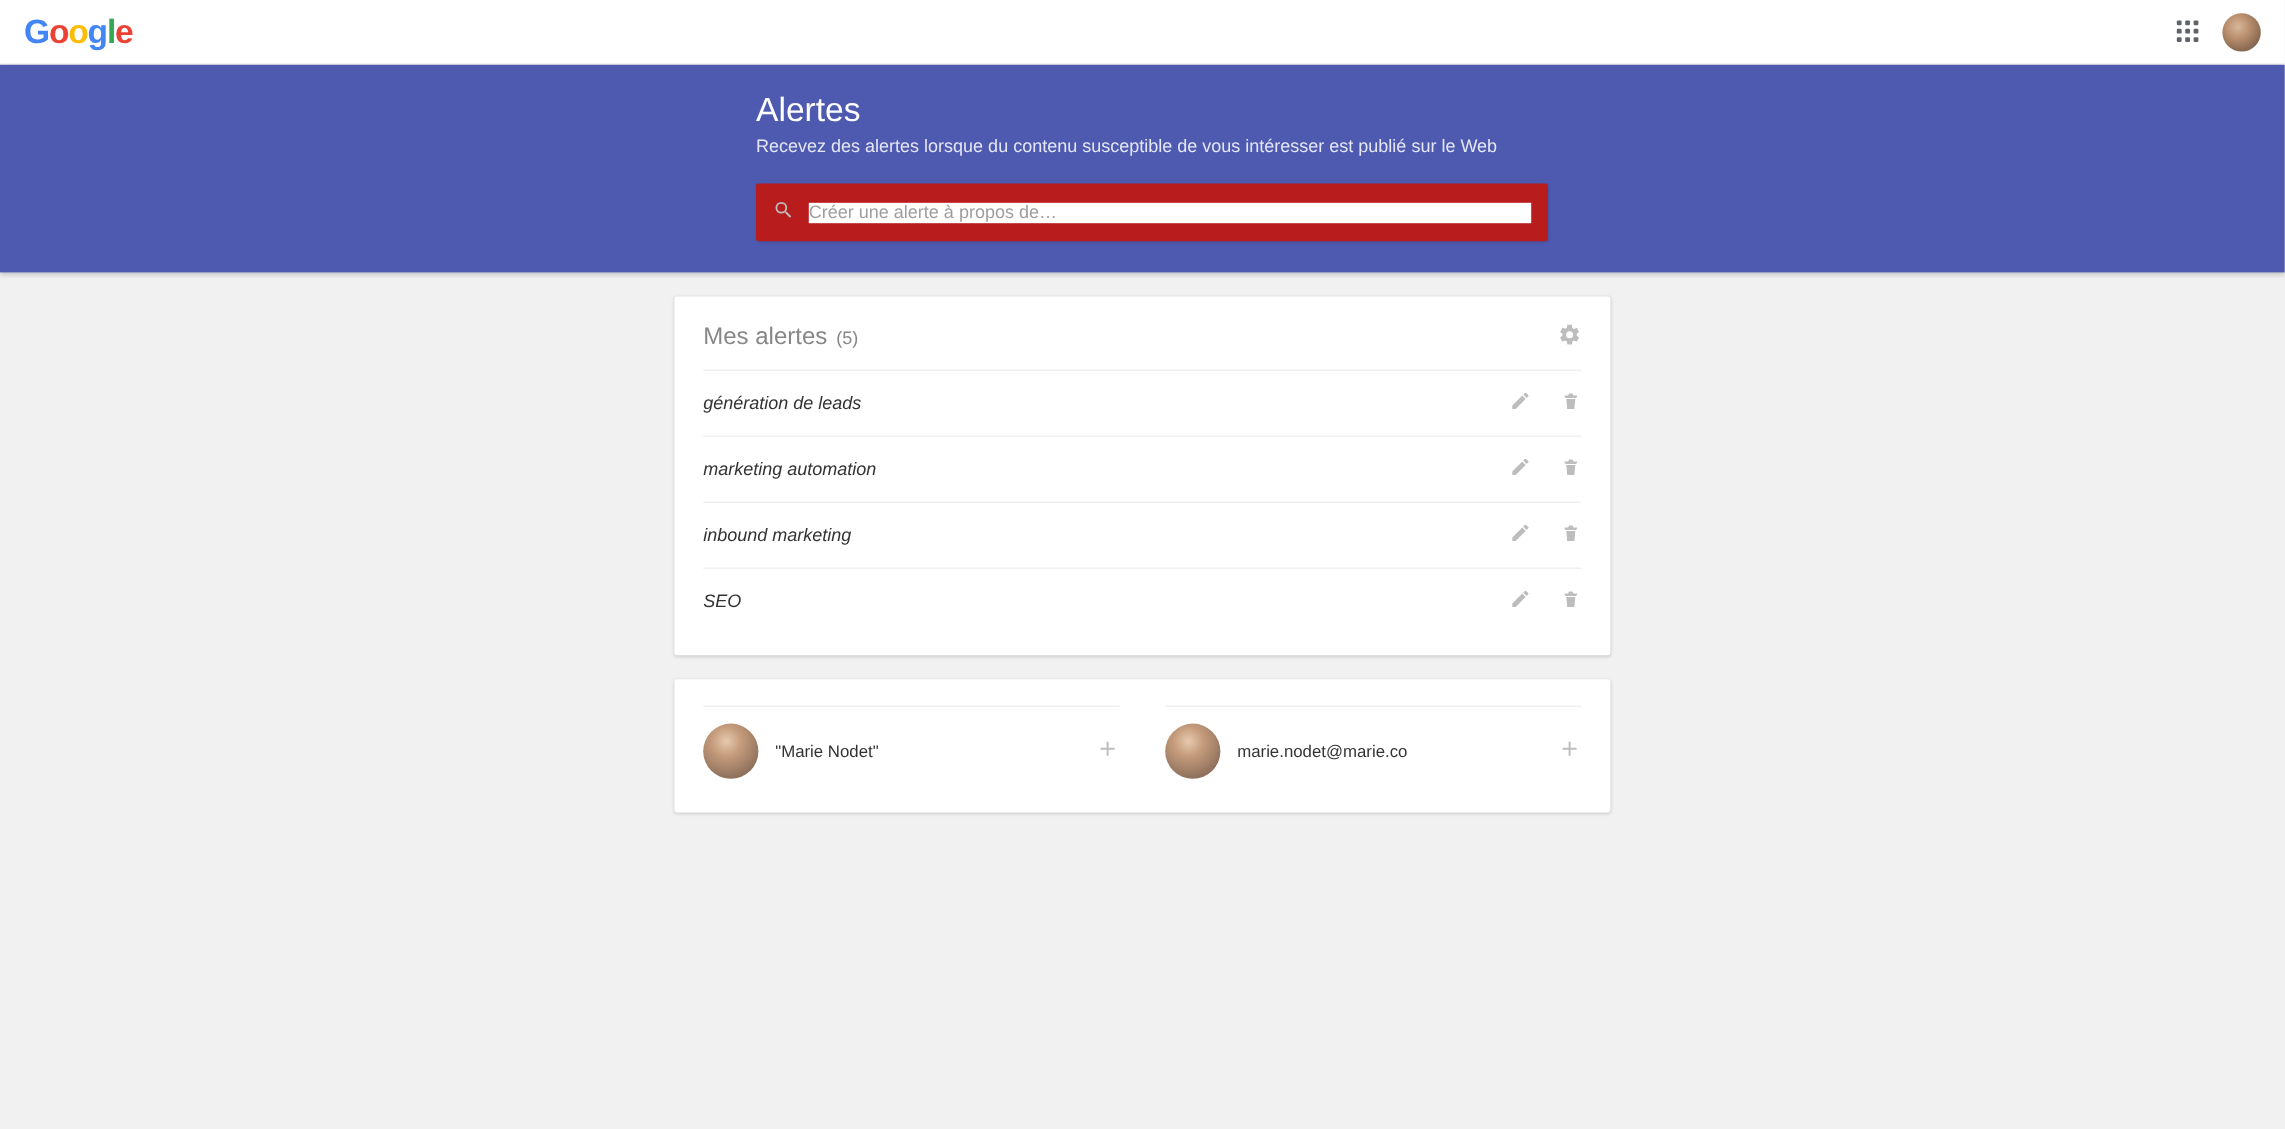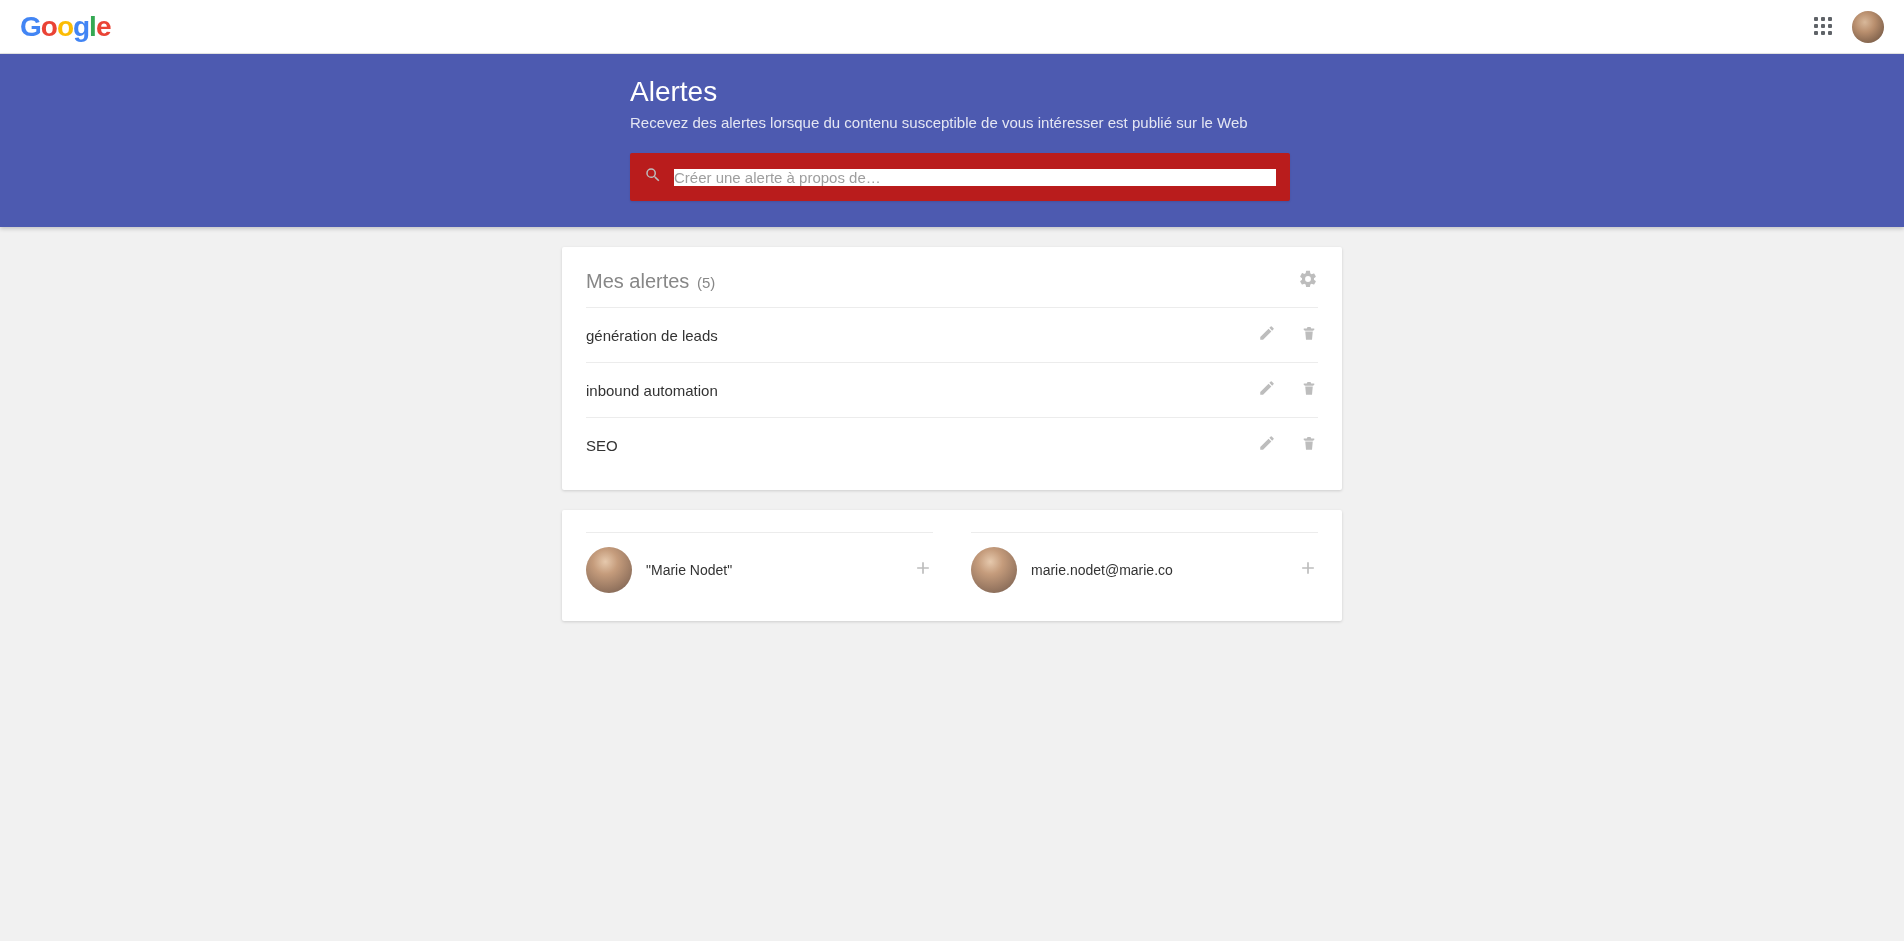--- a/index.html
+++ b/index.html
@@ -119,20 +119,21 @@
   }
   .card-title .count { font-size: 15px; color: #878787; margin-left: 2px; }
   .gear-btn { cursor: pointer; }
   .gear-svg { width: 20px; height: 20px; fill: #bdbdbd; }
   .alert-row {
     border-top: 1px solid #ececec;
     display: flex;
     align-items: center;
     justify-content: space-between;
     height: 55px;
+    font-style: italic;
   }
   .alert-label {
     font-size: 15px;
     color: #333;
   }
   .alert-actions {
     display: flex;
     gap: 24px;
     align-items: center;
   }
@@ -230,21 +231,36 @@
                 </svg></span>
             </span>
             <span class="icon-btn">
               <span><svg class="row-icon-svg" viewBox="0 0 24 24">
                   <path d="M6 7h12v2H6zm1 3h10l-1 11H8L7 10zm3-6h4l1 2h4v2H5V6h4l1-2z"></path>
                 </svg></span>
             </span>
           </span>
         </div>
         <div class="alert-row">
-          <span class="alert-label">inbound automation</span>
+          <span class="alert-label">marketing automation</span>
+          <span class="alert-actions">
+            <span class="icon-btn">
+              <span><svg class="row-icon-svg" viewBox="0 0 24 24">
+                  <path d="M3 17.25V21h3.75L17.81 9.94l-3.75-3.75L3 17.25zM20.71 7.04a1 1 0 000-1.41l-2.34-2.34a1 1 0 00-1.41 0l-1.83 1.83 3.75 3.75 1.83-1.83z"></path>
+                </svg></span>
+            </span>
+            <span class="icon-btn">
+              <span><svg class="row-icon-svg" viewBox="0 0 24 24">
+                  <path d="M6 7h12v2H6zm1 3h10l-1 11H8L7 10zm3-6h4l1 2h4v2H5V6h4l1-2z"></path>
+                </svg></span>
+            </span>
+          </span>
+        </div>
+        <div class="alert-row">
+          <span class="alert-label">inbound marketing</span>
           <span class="alert-actions">
             <span class="icon-btn">
               <span><svg class="row-icon-svg" viewBox="0 0 24 24">
                   <path d="M3 17.25V21h3.75L17.81 9.94l-3.75-3.75L3 17.25zM20.71 7.04a1 1 0 000-1.41l-2.34-2.34a1 1 0 00-1.41 0l-1.83 1.83 3.75 3.75 1.83-1.83z"></path>
                 </svg></span>
             </span>
             <span class="icon-btn">
               <span><svg class="row-icon-svg" viewBox="0 0 24 24">
                   <path d="M6 7h12v2H6zm1 3h10l-1 11H8L7 10zm3-6h4l1 2h4v2H5V6h4l1-2z"></path>
                 </svg></span>

